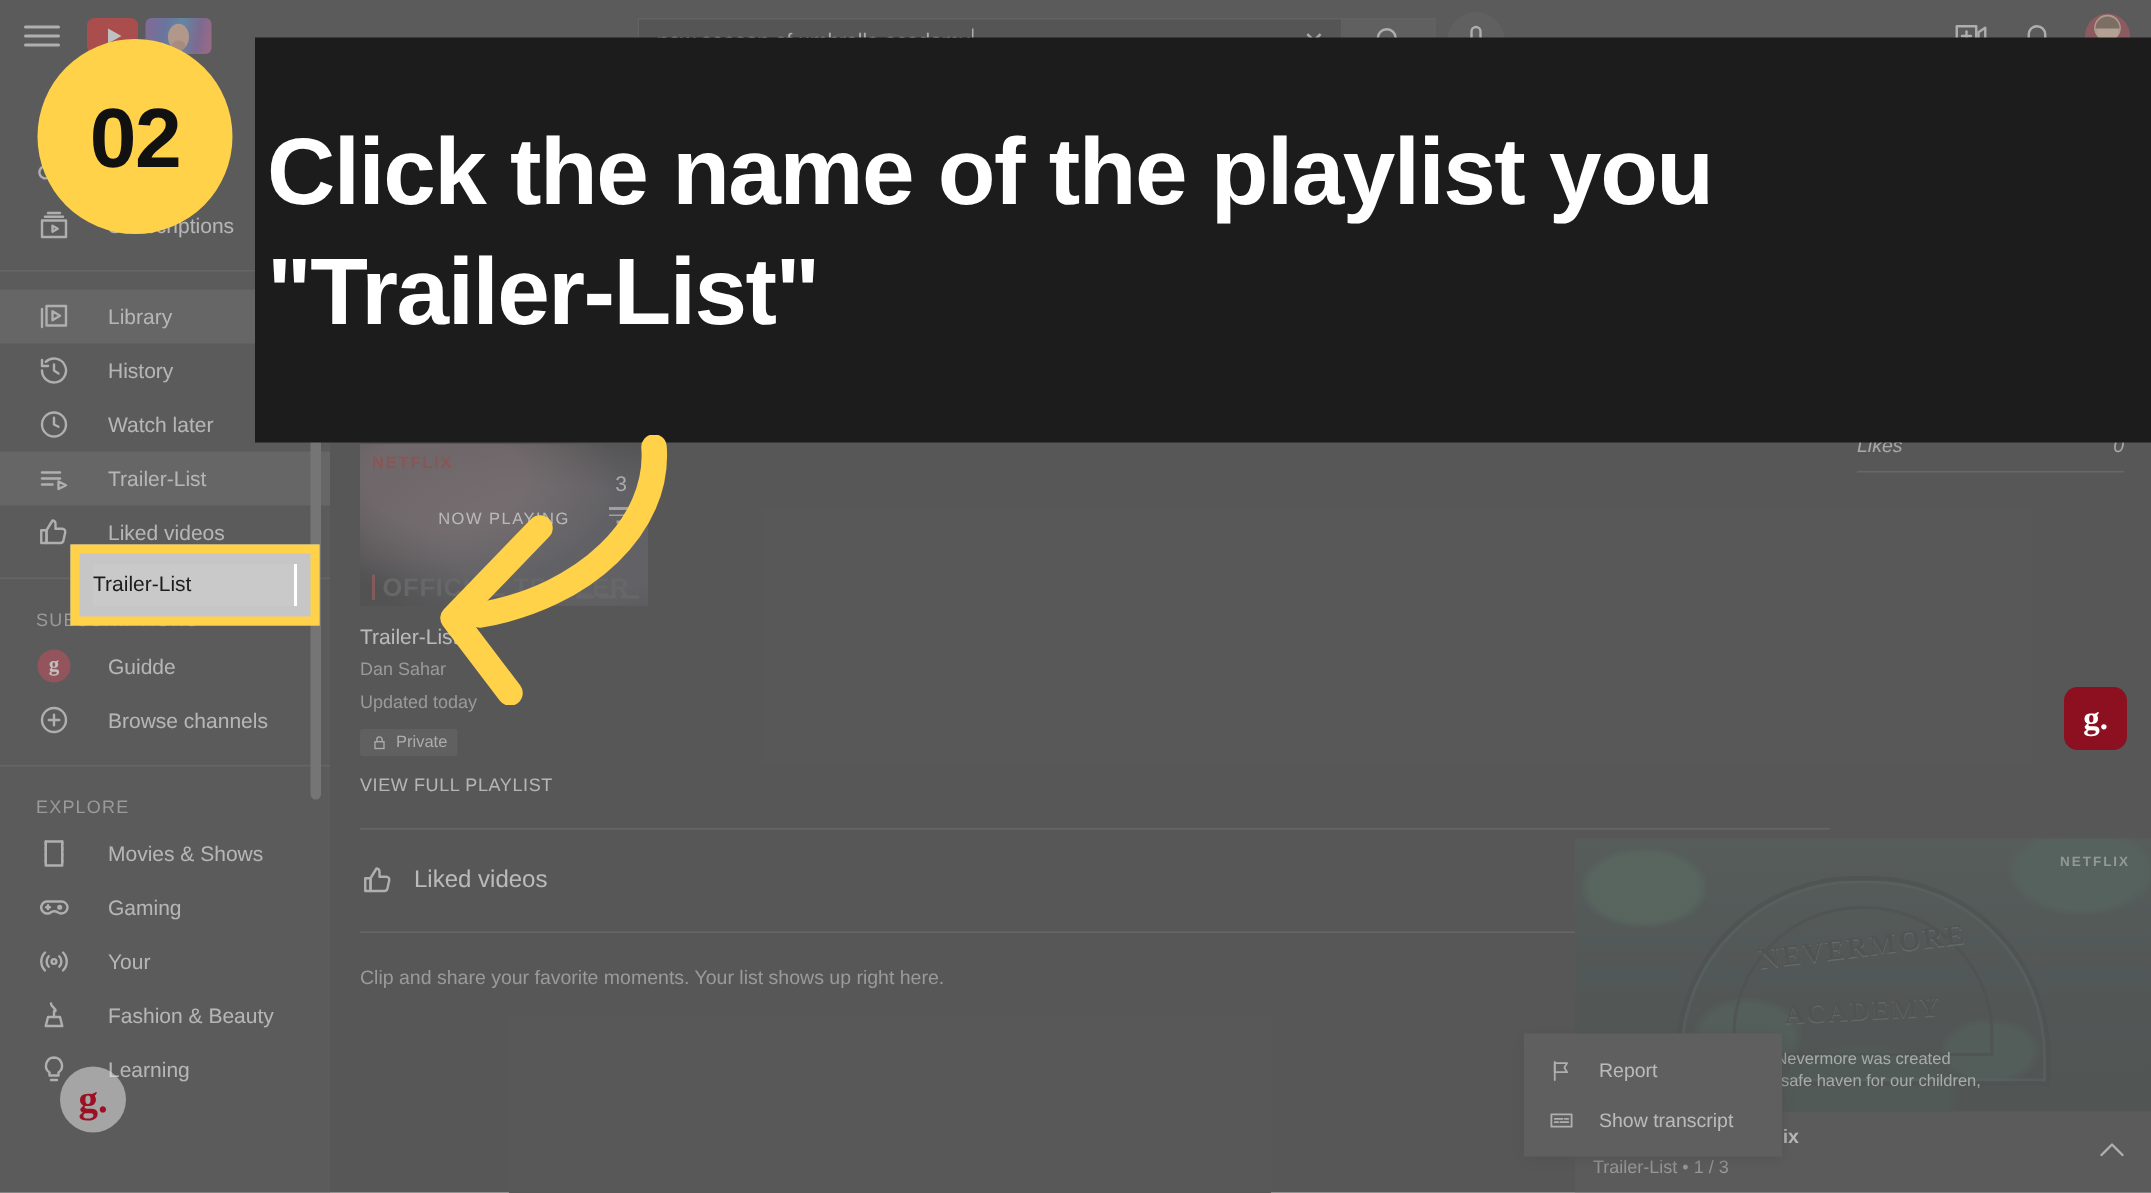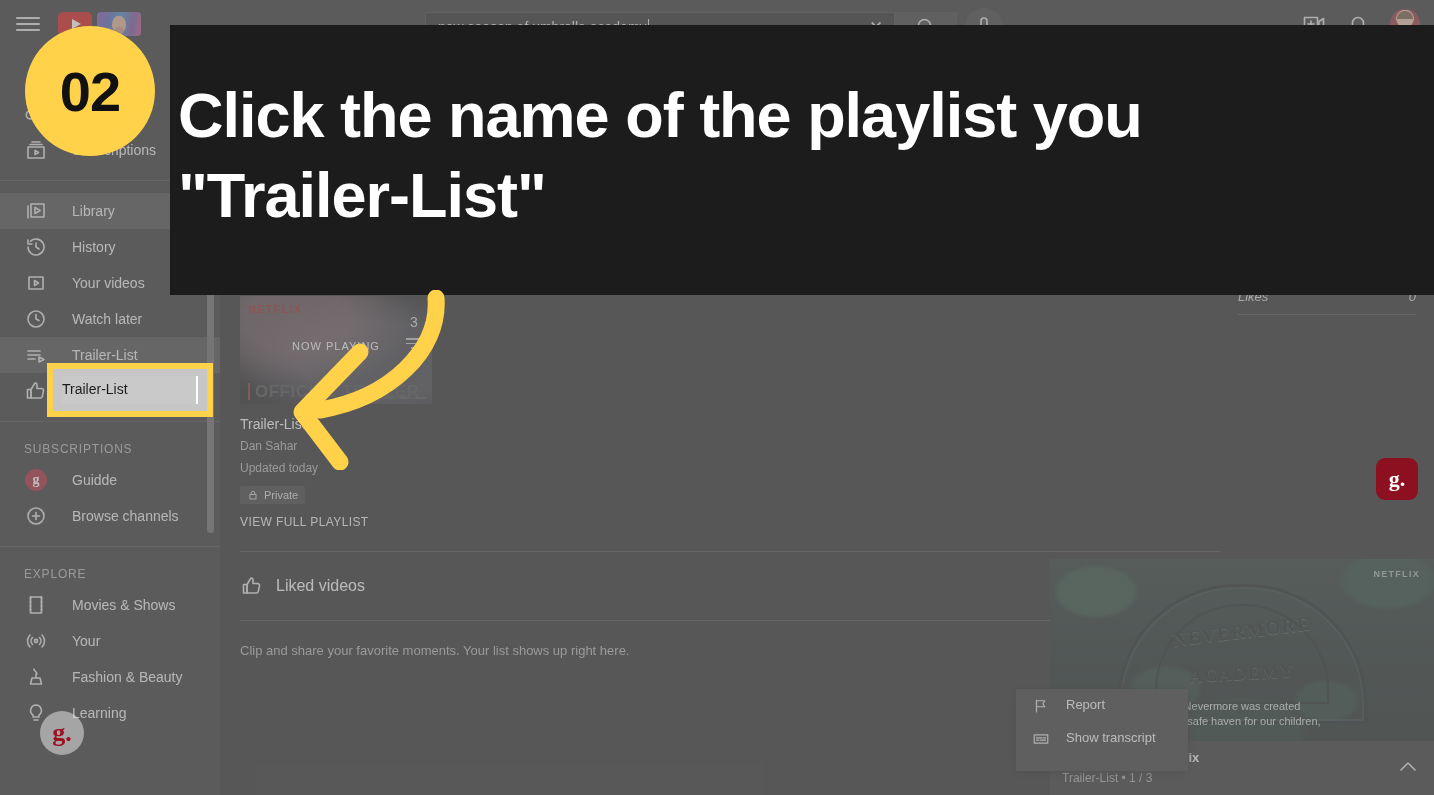--- a/index.html
+++ b/index.html
@@ -274,21 +274,21 @@
   .mp-sub { font-size:12px; color:#aaa; margin-top:5px; }
   .mp-chevron { position:absolute; right:14px; top:14px; cursor:pointer;}
 
   
   .ctxmenu {
     position:absolute; left: 1016px; top: 689px; width: 172px; z-index: 20;
     background:#282828; padding: 8px 0;
     box-shadow: 0 2px 10px rgba(0,0,0,.55);
   }
   .ctxitem {
-    height: 33px; display:flex; align-items:flex-start; gap:16px; padding: 0 16px;
+    height: 33px; display:flex; align-items:center; gap:16px; padding: 0 16px;
     font-size:13px; color:#f1f1f1; cursor:pointer;
   }
 
   
   .dim {
     position:absolute; inset:0; background: rgba(140,140,140,.55); z-index: 30; pointer-events:none;
   }
 
   
   .banner-box {
@@ -444,29 +444,20 @@
               <path d="M4 12a8 8 0 1 0 2.5-5.8"></path>
               <polyline points="4,5 4,9 8,9"></polyline>
               <polyline points="12,8 12,12 15,14"></polyline>
             </svg>
         </span>
         <span>History</span>
       </div>
       <div class="side-item">
         <span class="side-ico">
           <svg class="ico" viewBox="0 0 24 24">
-              <rect x="5" y="6" width="14" height="12"></rect>
-              <polygon points="10.5,9.5 14.5,12 10.5,14.5"></polygon>
-            </svg>
-        </span>
-        <span>Your videos</span>
-      </div>
-      <div class="side-item">
-        <span class="side-ico">
-          <svg class="ico" viewBox="0 0 24 24">
               <circle cx="12" cy="12" r="8"></circle>
               <polyline points="12,7.5 12,12 15,13.5"></polyline>
             </svg>
         </span>
         <span>Watch later</span>
       </div>
       <div class="side-item active">
         <span class="side-ico">
           <svg class="ico" viewBox="0 0 24 24">
               <line x1="4" y1="8" x2="16" y2="8"></line>
@@ -512,20 +503,31 @@
       <div class="side-head">EXPLORE</div>
       <div class="side-item">
         <span class="side-ico">
           <svg class="ico" viewBox="0 0 24 24">
               <rect x="6.5" y="4" width="11" height="16"></rect>
               <line x1="6.5" y1="4" x2="6.5" y2="20" stroke-dasharray="2 2"></line>
               <line x1="17.5" y1="4" x2="17.5" y2="20" stroke-dasharray="2 2"></line>
             </svg>
         </span>
         <span>Movies &amp; Shows</span>
+      </div>
+      <div class="side-item">
+        <span class="side-ico">
+          <svg class="ico" viewBox="0 0 24 24">
+              <path d="M7 8h10a4 4 0 0 1 0 8c-2 0-2.5-1.5-5-1.5S10 16 8 16a4 4 0 0 1-1-8z"></path>
+              <line x1="8" y1="10.5" x2="8" y2="13"></line>
+              <line x1="6.8" y1="11.8" x2="9.2" y2="11.8"></line>
+              <circle cx="15.8" cy="11.8" r=".9" fill="#d9d9d9"></circle>
+            </svg>
+        </span>
+        <span>Gaming</span>
       </div>
       <div class="side-item">
         <span class="side-ico">
           <svg class="ico" viewBox="0 0 24 24">
               <circle cx="12" cy="12" r="1.6" fill="#d9d9d9"></circle>
               <path d="M8.5 8.5a5 5 0 0 0 0 7"></path>
               <path d="M15.5 8.5a5 5 0 0 1 0 7"></path>
               <path d="M6 6a8.5 8.5 0 0 0 0 12"></path>
               <path d="M18 6a8.5 8.5 0 0 1 0 12"></path>
             </svg>

